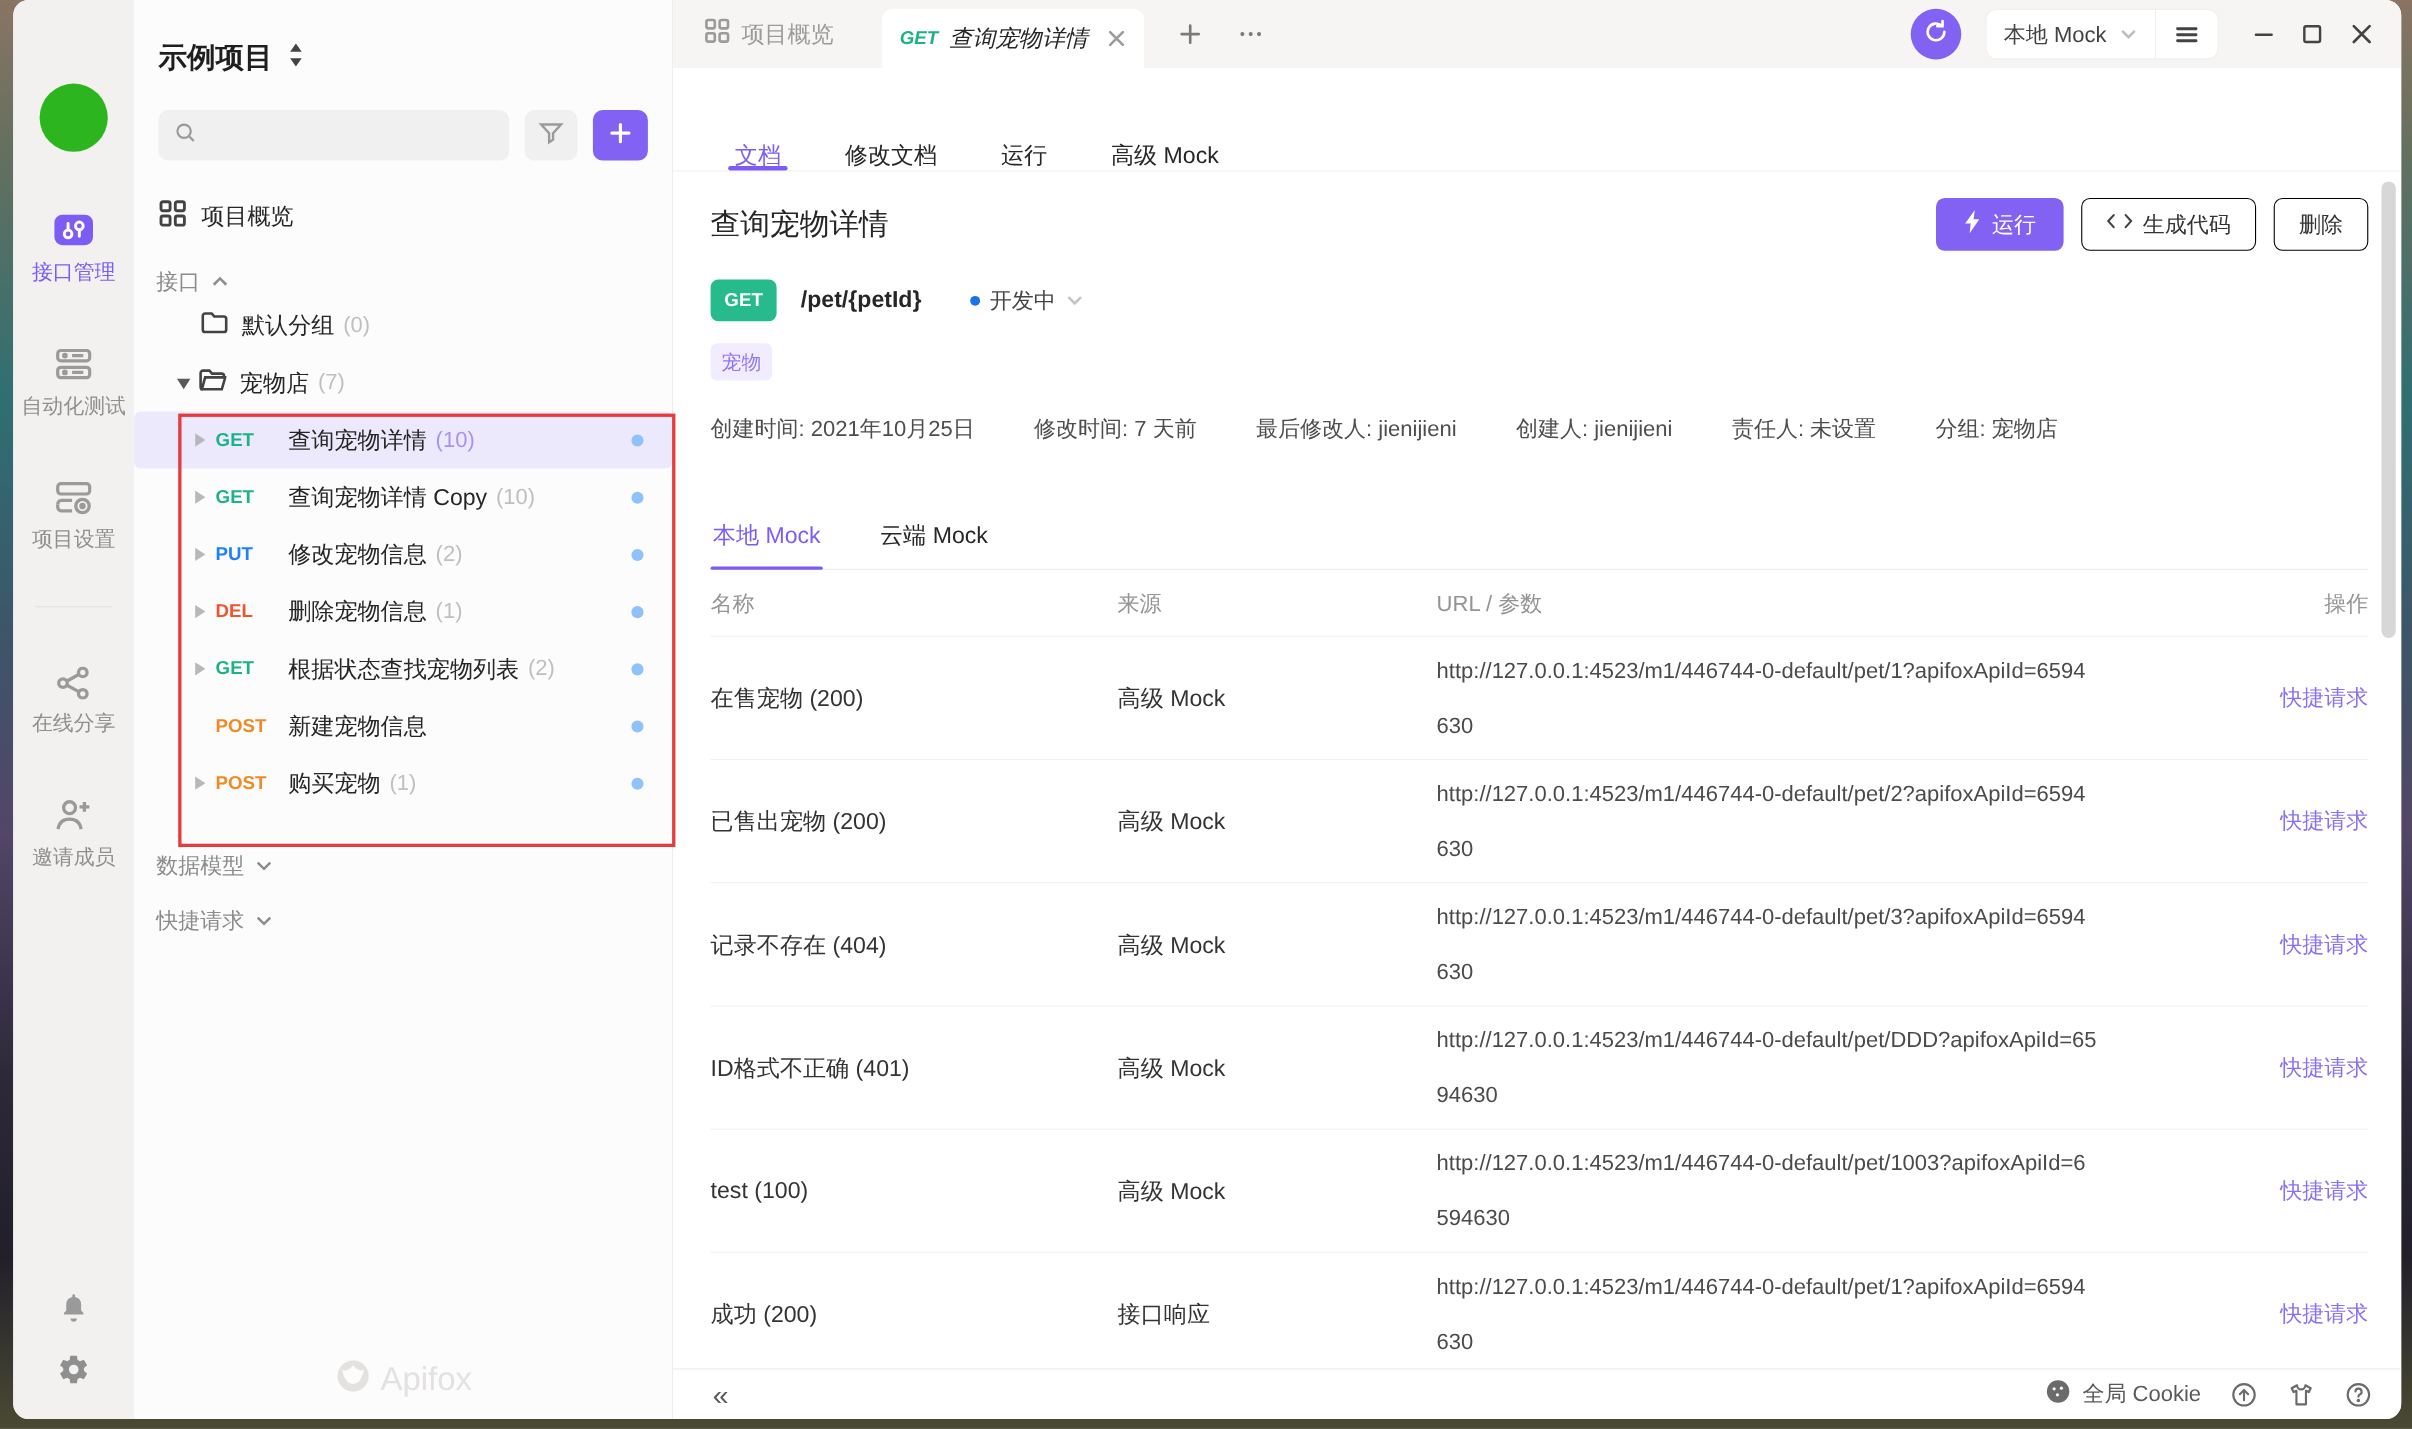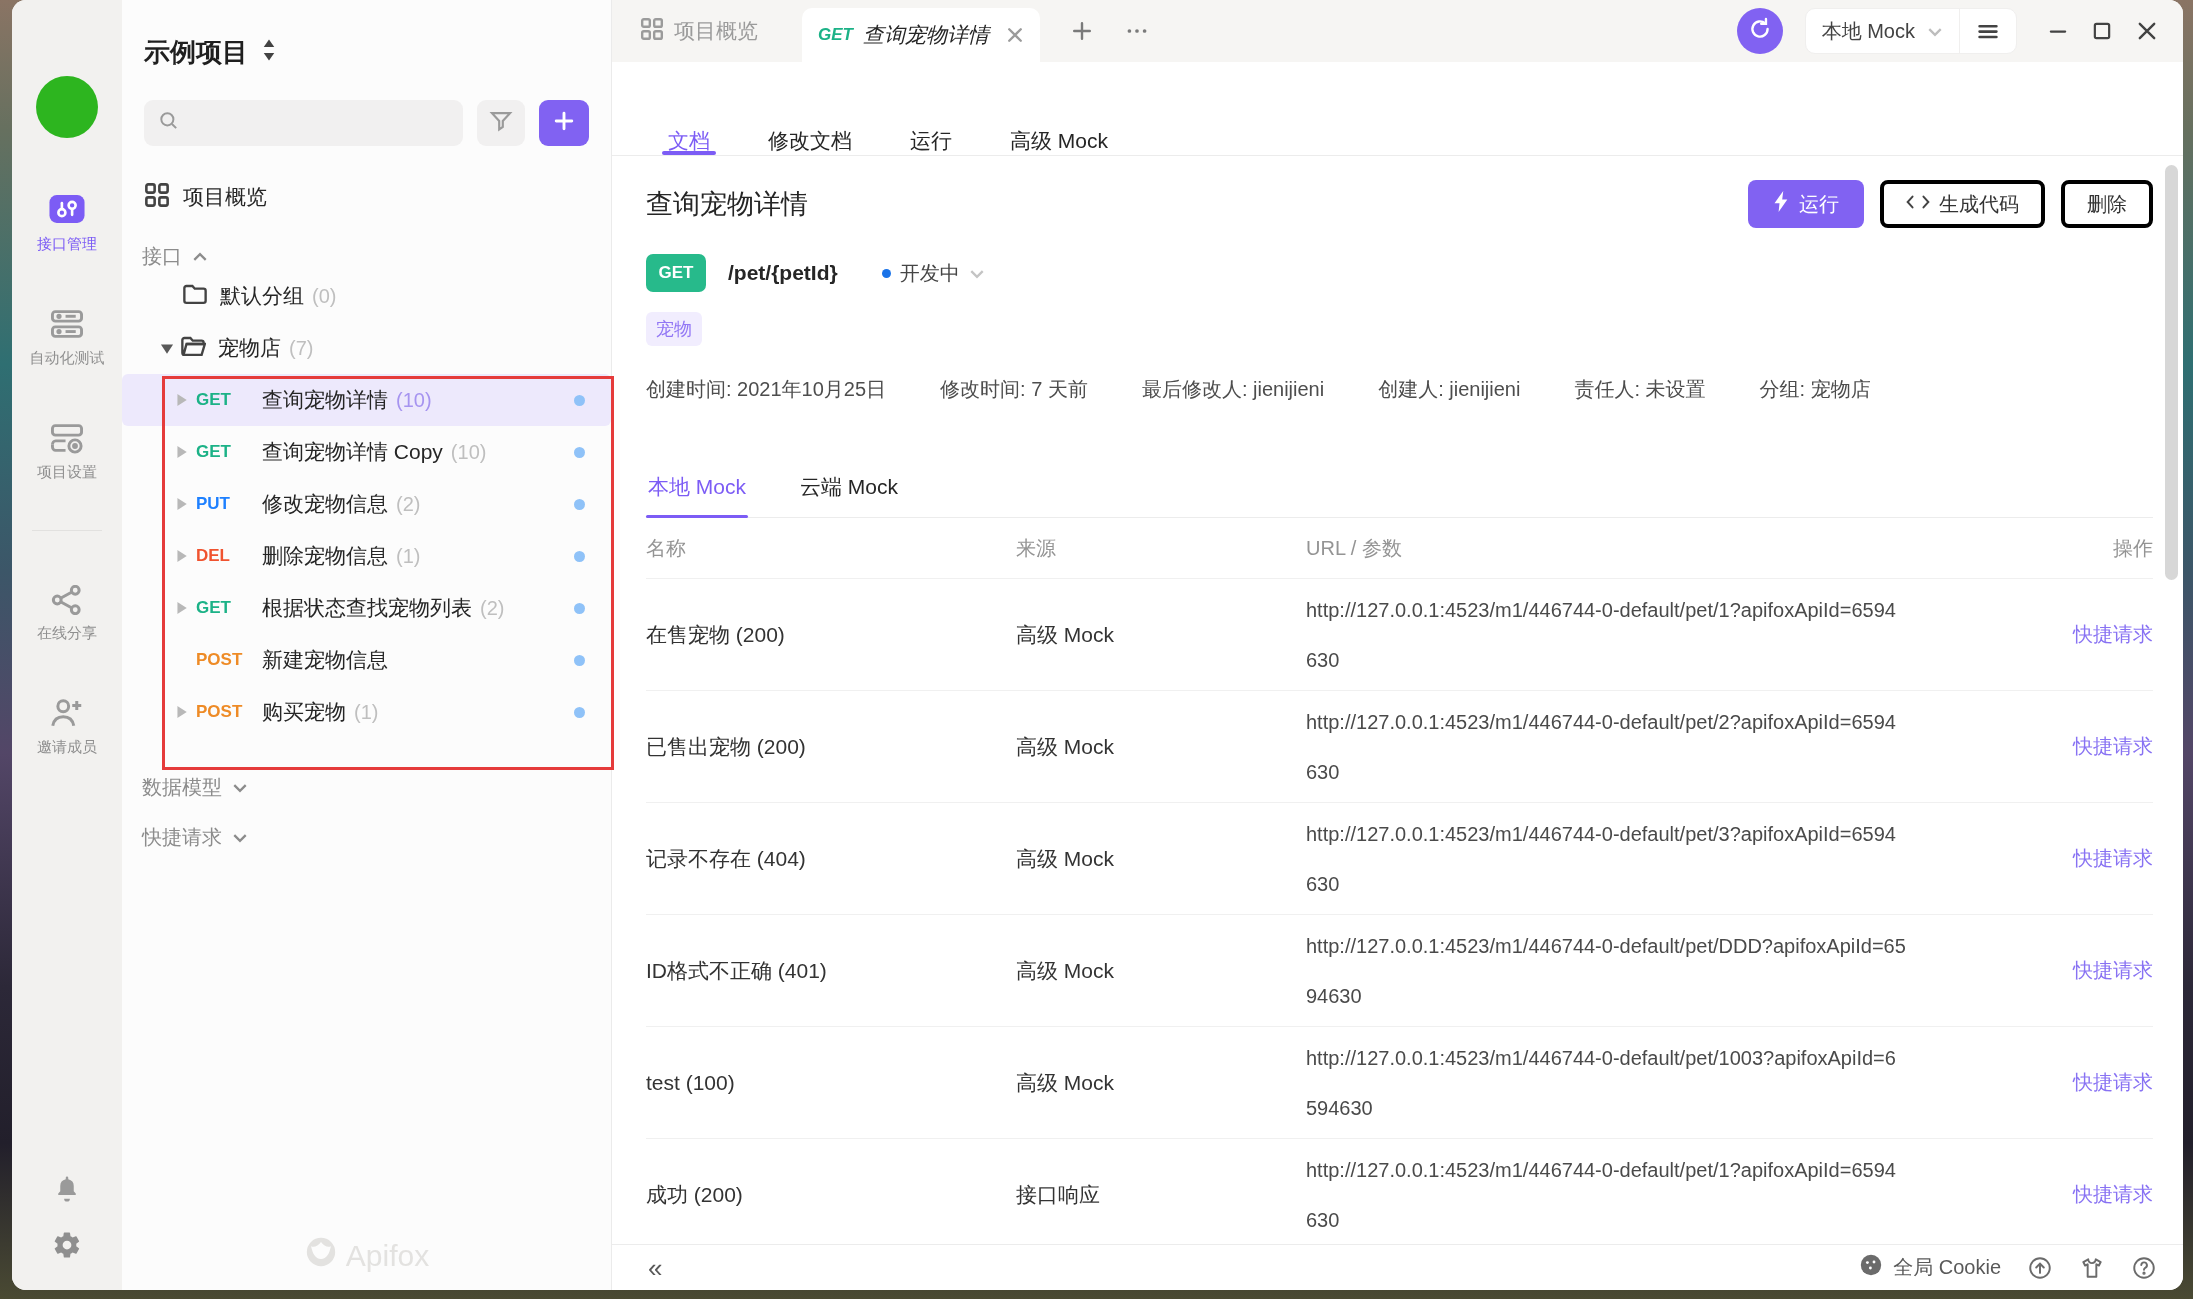--- a/index.html
+++ b/index.html
@@ -5,21 +5,21 @@
   * { margin:0; padding:0; box-sizing:border-box; }
   html,body { width:2193px; height:1299px; font-family:"Liberation Sans","DejaVu Sans",sans-serif; }
   .stage { position:relative; width:2193px; height:1299px; overflow:hidden;
     background:linear-gradient(180deg,#8a7464 0%,#66705f 10%,#2f6f72 28%,#3c5668 44%,#534667 58%,#2c2838 76%,#221f2b 88%,#4a4a33 100%); }
   .window { position:absolute; left:12px; top:0; right:10px; bottom:9px; background:#fff; border-radius:14px; overflow:hidden; display:flex; }
 
   
   .rail { width:110px; background:#f2f1ef; display:flex; flex-direction:column; align-items:center; flex-shrink:0; }
   .avatar { width:62px; height:62px; border-radius:50%; background:#2db51f; margin-top:76px; }
   .rail-item { margin-top:54px; display:flex; flex-direction:column; align-items:center; gap:9px; color:#8f8f8f; cursor:pointer; }
-  .rail-item .lbl { font-size:15px; white-space:nowrap; }
+  .rail-item .lbl { font-size:19px; white-space:nowrap; }
   .rail-item.active { color:#7c5cf5; }
   .rail-item svg { display:block; }
   .rail-div { width:70px; height:1px; background:#e2e1df; margin-top:48px; }
   .rail-spacer { flex:1; }
   .rail-bottom { display:flex; flex-direction:column; align-items:center; gap:26px; margin-bottom:30px; color:#9a9a9a; }
 
   
   .sidebar { width:490px; background:#fcfcfc; border-right:1px solid #ebebeb; position:relative; flex-shrink:0; padding:34px 0 0 0; }
   .proj-row { display:flex; align-items:center; gap:12px; padding-left:22px; height:36px; }
   .proj-title { font-size:26px; font-weight:700; color:#1f1f1f; }
@@ -72,21 +72,21 @@
   .navtab { position:relative; font-size:21px; color:#262626; height:100%; display:flex; align-items:flex-end; cursor:pointer; }
   .navtab.active { color:#7c5cf5; }
   .navtab.active::after { content:""; position:absolute; left:-6px; right:-6px; bottom:0; height:4px; background:#7c5cf5; border-radius:2px; }
 
   .content { flex:1; overflow:hidden; padding:0 30px 0 34px; background:#fff; }
   .doc-header { display:flex; align-items:center; margin-top:24px; }
   .doc-title { font-size:27px; font-weight:500; color:#262626; }
   .doc-btns { margin-left:auto; display:flex; gap:16px; }
   .btn { height:48px; border-radius:8px; display:flex; align-items:center; justify-content:center; gap:9px; font-size:20px; cursor:pointer; }
   .btn-run { width:116px; background:#8162f2; color:#fff; }
-  .btn-ghost { background:#fff; border:4px solid #000000; color:#333; padding:0 22px; }
+  .btn-ghost { background:#fff; border:1px solid #000000; color:#333; padding:0 22px; }
   .req-row { display:flex; align-items:center; margin-top:26px; gap:22px; }
   .badge-method { height:38px; min-width:60px; padding:0 12px; border-radius:7px; background:#27ba8b; color:#fff; font-size:17px; font-weight:700; display:flex; align-items:center; justify-content:center; }
   .req-path { font-size:21px; font-weight:700; color:#262626; }
   .status { display:flex; align-items:center; gap:9px; margin-left:22px; font-size:20px; color:#454545; cursor:pointer; }
   .status-dot { width:9px; height:9px; border-radius:50%; background:#1a73e8; }
   .tag-row { margin-top:20px; }
   .tag { display:inline-block; background:#f1edfe; color:#9277f5; font-size:18px; padding:5px 10px; border-radius:6px; }
   .meta-row { display:flex; gap:54px; margin-top:30px; font-size:20px; color:#4d4d4d; white-space:nowrap; }
   .mock-tabs { display:flex; gap:50px; margin-top:60px; border-bottom:1px solid #ececec; }
   .mocktab { position:relative; font-size:21px; color:#262626; padding:10px 2px 16px; cursor:pointer; }

